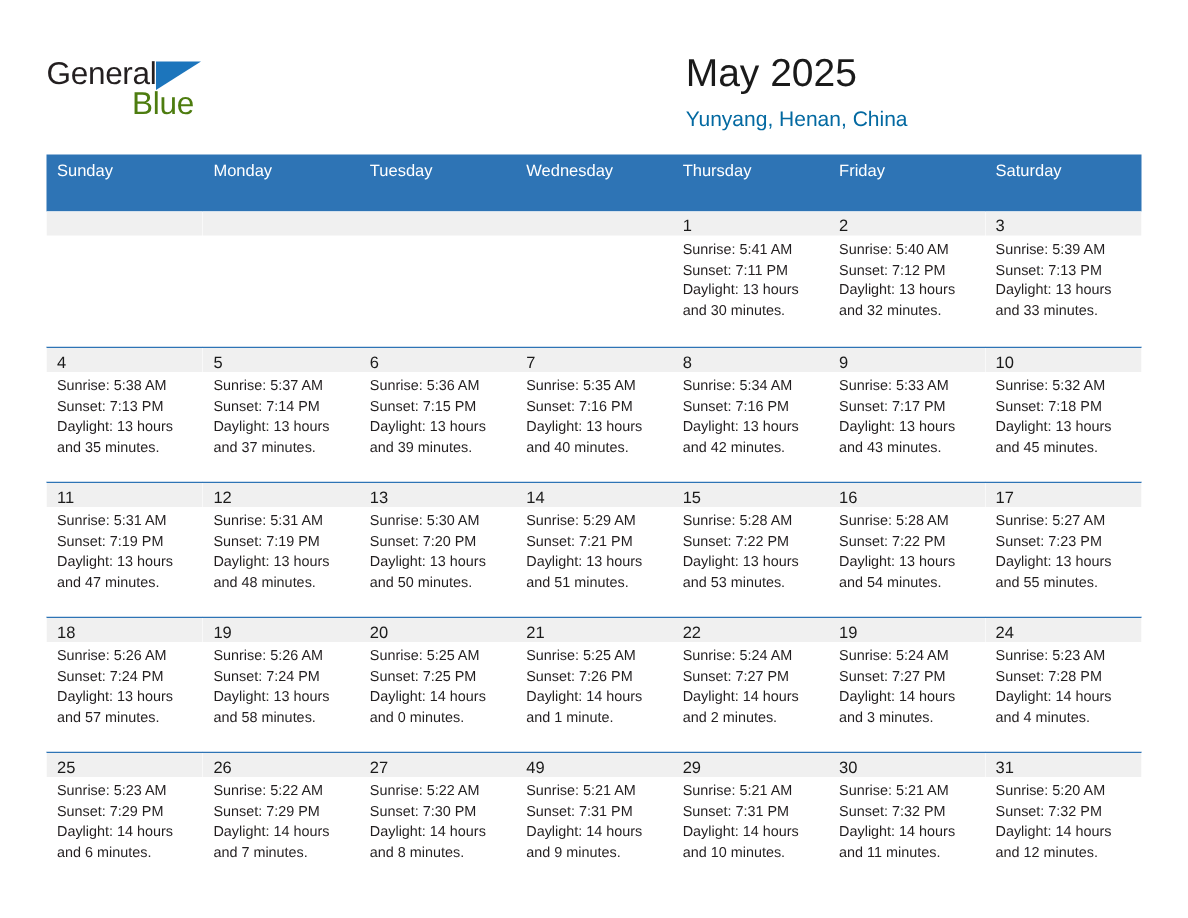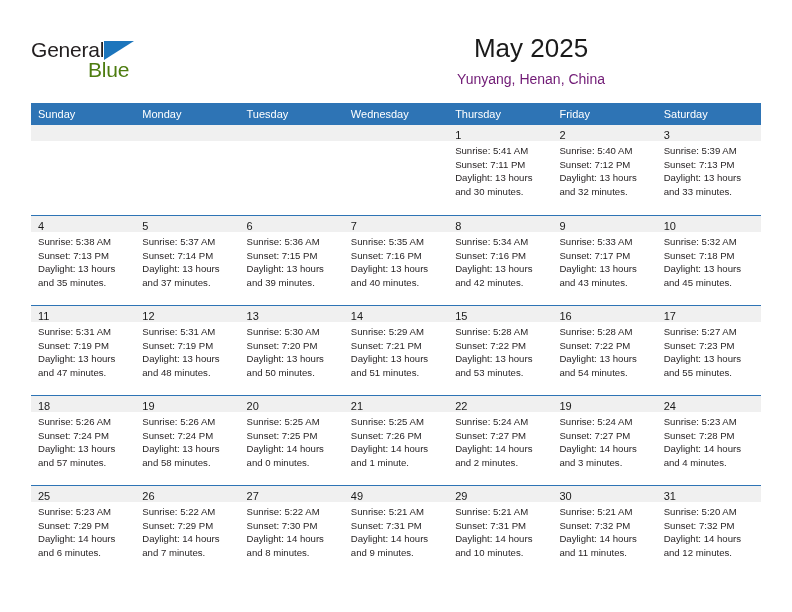--- a/index.html
+++ b/index.html
@@ -66,49 +66,49 @@
     letter-spacing: -0.2px;
     color: #4d7c0f;
     line-height: 24px;
     white-space: nowrap;
   }
 
   .title-block {
     position: absolute;
     right: 35px;
     top: 33px;
-    text-align: center;
+    text-align: left;
   }
   .cal-title {
     font-size: 26px;
     color: #1a1a1a;
     line-height: 31px;
     white-space: nowrap;
   }
   .cal-subtitle {
     font-size: 14px;
-    color: #701a75;
+    color: #0369a1;
     line-height: 18px;
     margin-top: 6px;
     white-space: nowrap;
   }
 
   
   .calendar {
     position: absolute;
     left: 31px;
     top: 103px;
     width: 730px;
   }
 
   .weekday-row {
     display: flex;
     width: 730px;
     background: #2e74b5;
-    height: 22px;
+    height: 38px;
   }
   .weekday {
     flex: 1 1 0;
     box-sizing: border-box;
     color: #ffffff;
     font-size: 11px;
     line-height: 22px;
     padding-left: 7px;
     white-space: nowrap;
     overflow: hidden;

